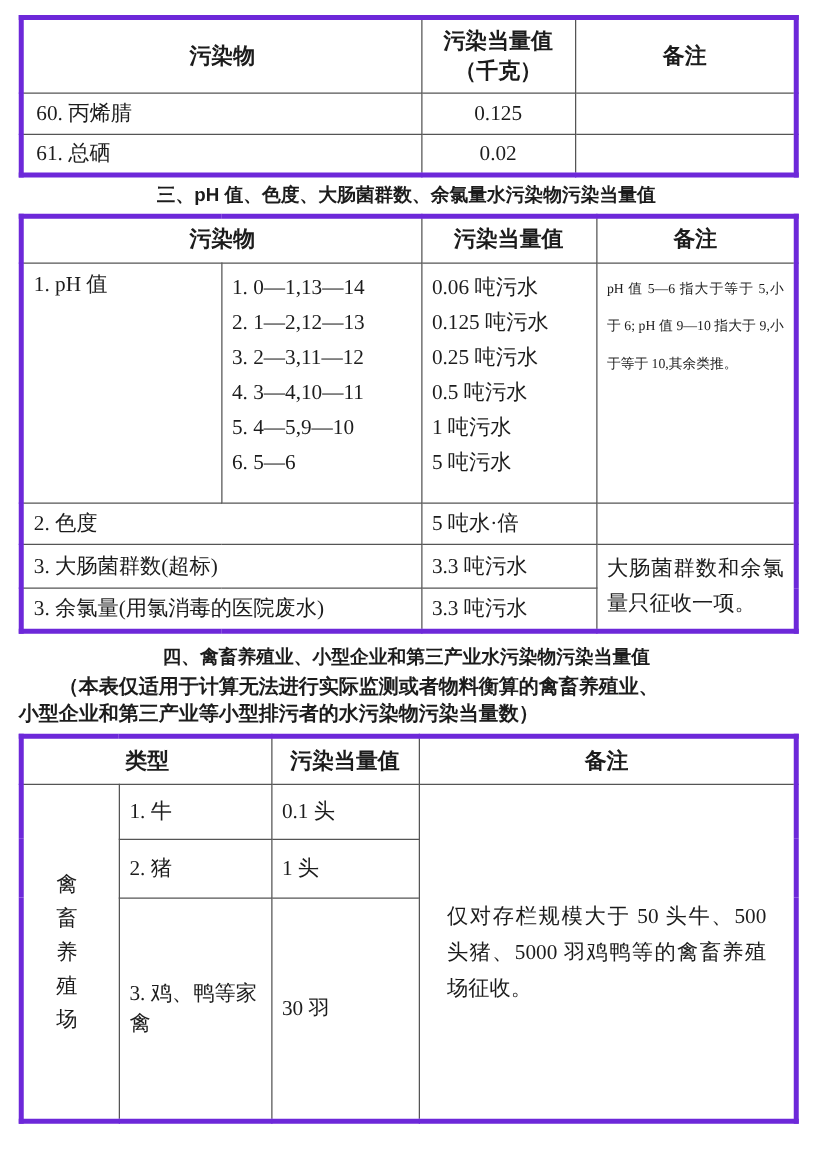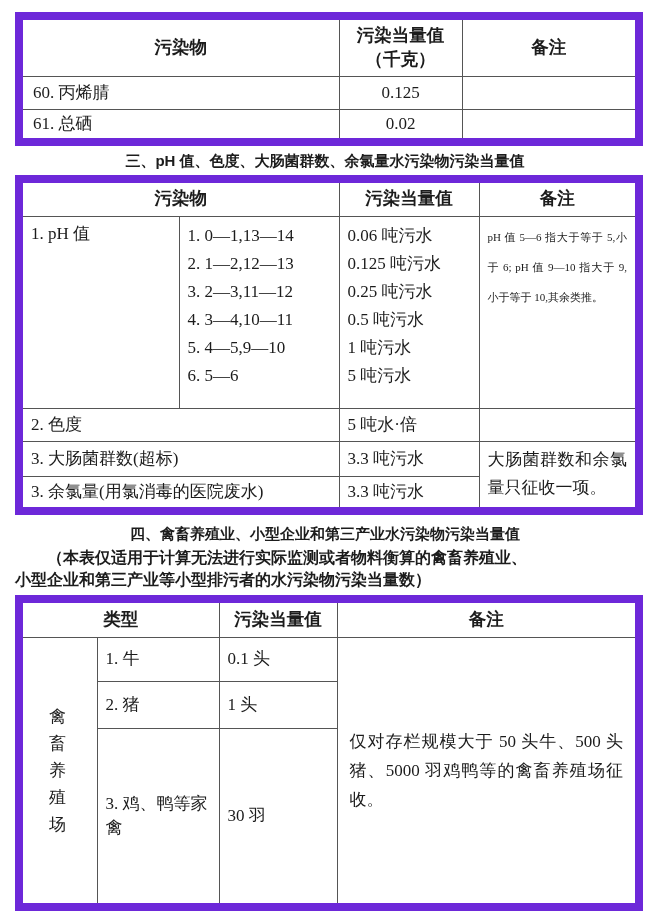--- a/index.html
+++ b/index.html
@@ -10,21 +10,21 @@
     color: #1c1c1c;
     font-family: "Liberation Serif", "DejaVu Serif", serif;
     overflow: hidden;
   }
   .doc { padding: 12px 15px 0 15px; }
 
   table {
     border-collapse: collapse;
     table-layout: fixed;
     width: 620px;
-    border: 8px solid #6d28d9;
+    border: 4px solid #6d28d9;
   }
   th, td {
     border: 1px solid #555555;
     padding: 0 8px;
     overflow: hidden;
     vertical-align: middle;
   }
   th {
     font-family: "Liberation Sans", "DejaVu Sans", sans-serif;
     font-weight: bold;
@@ -88,21 +88,21 @@
     text-align: justify;
     line-height: 27px;
     padding: 0 26px;
     letter-spacing: 1px;
     margin-top: 48px;
   }
   .t3 .note {
     vertical-align: middle;
     text-align: justify;
     line-height: 29px;
-    padding: 0 12px;
+    padding: 0 22px;
   }
 </style>
 </head>
 <body>
 
 <div class="doc">
 
   <table class="t1">
     <colgroup>
         <col style="width:320px">

